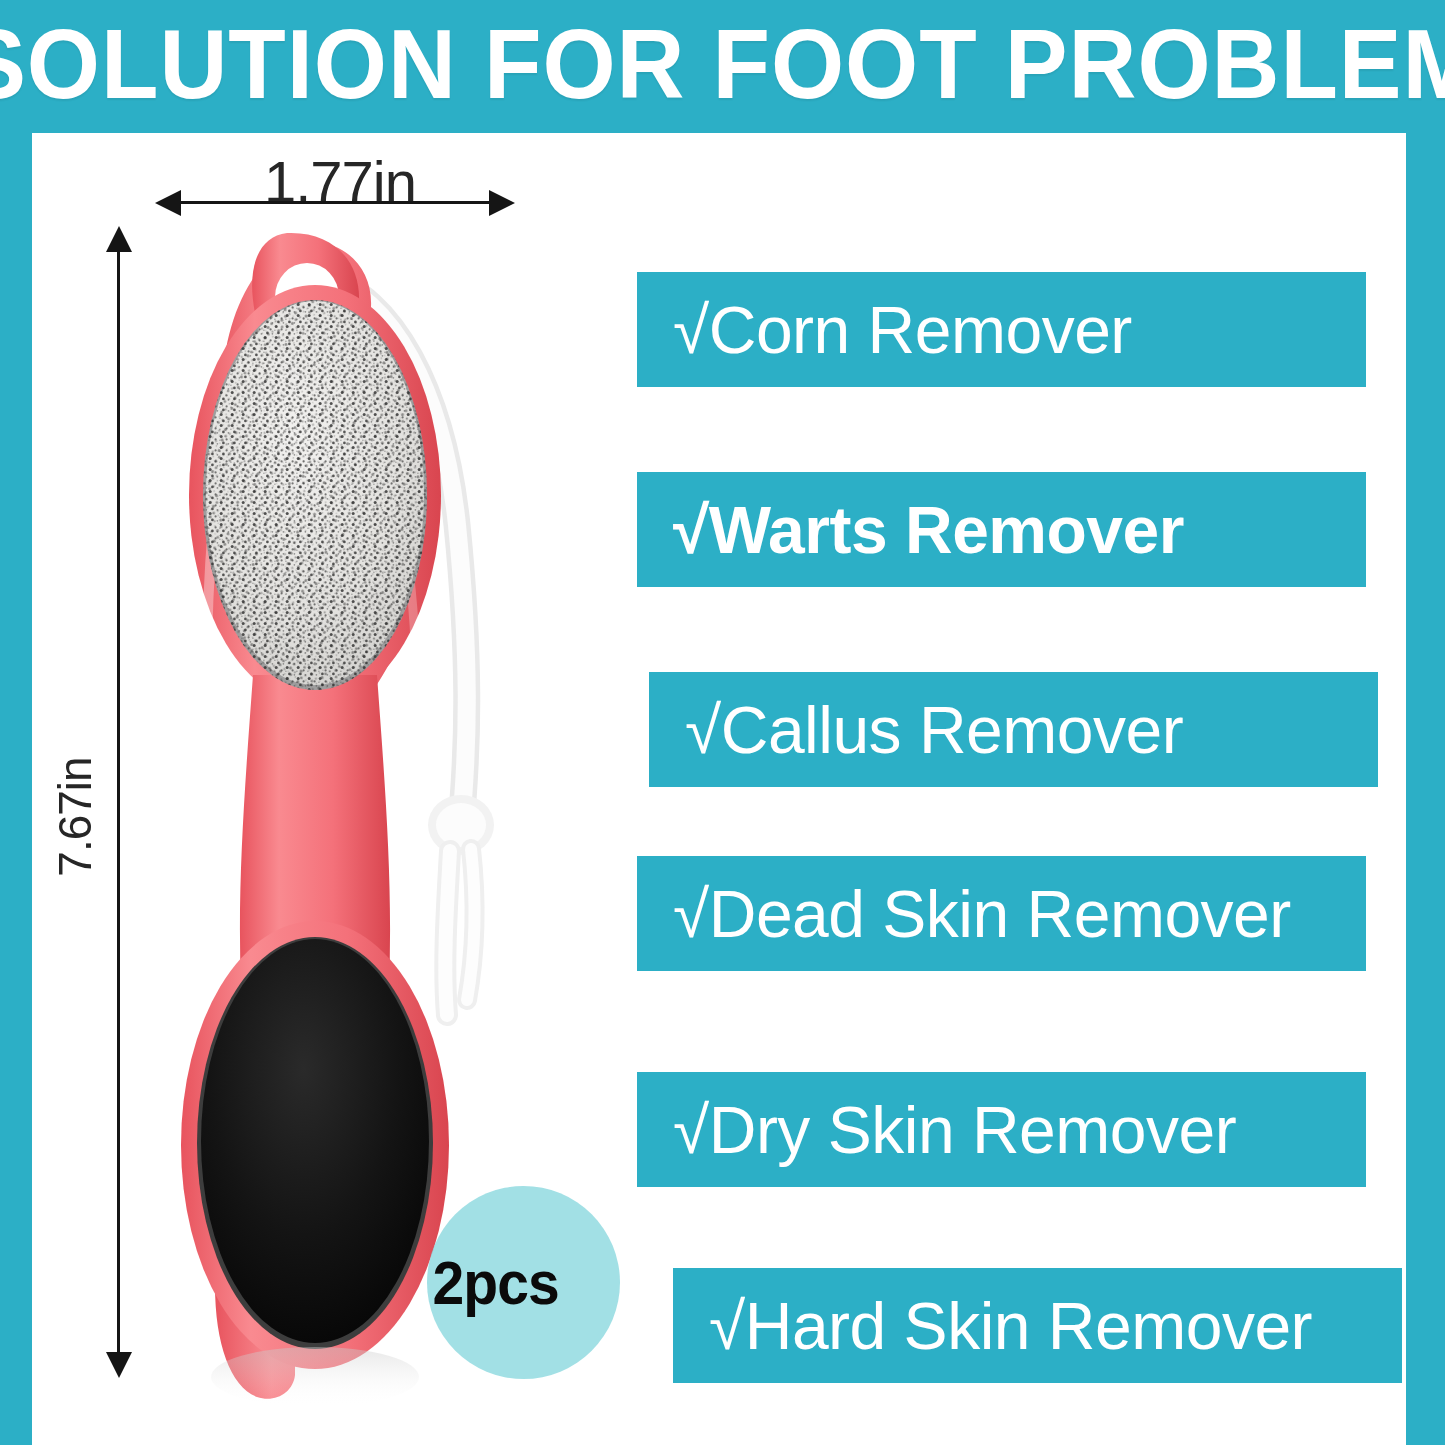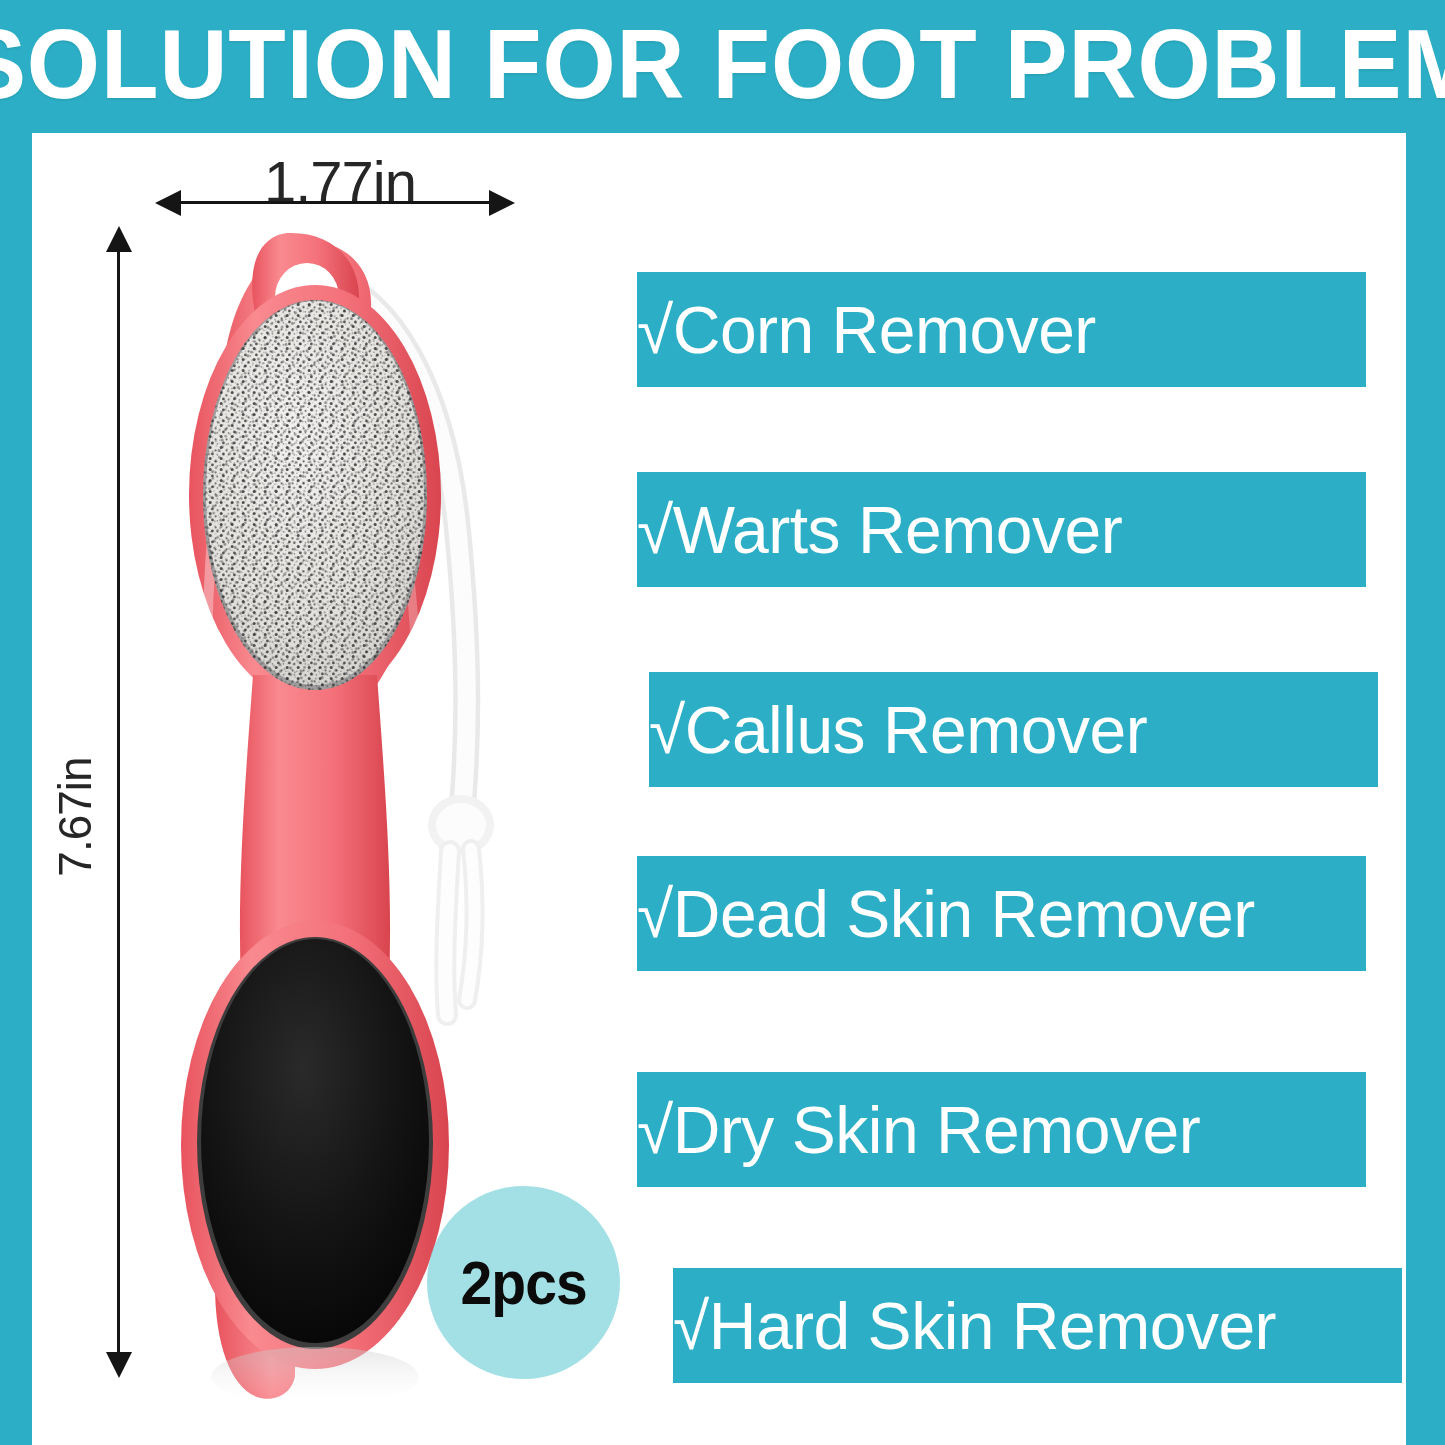--- a/index.html
+++ b/index.html
@@ -107,21 +107,21 @@
   #product{
     position:absolute;left:175px;top:225px;width:360px;height:1190px;
   }
   .product-svg{display:block;}
 
   
   .badge{
     position:absolute;left:427px;top:1186px;
     width:193px;height:193px;border-radius:50%;
     background:rgba(139,216,223,0.80);
-    display:flex;align-items:center;justify-content:center;
+    display:flex;align-items:center;justify-content:flex-start;
   }
   .badge-text{
     font-family:"Liberation Sans", sans-serif;
     font-weight:bold;
     font-size:62px;
     color:#0b0b0b;
     transform:scaleX(0.92);
     letter-spacing:-1px;
   }
 
@@ -132,25 +132,26 @@
   .feature-row{
     position:absolute;left:0;width:729px;height:115px;
     background:#2CAFC6;
     display:flex;align-items:center;
   }
   .feature-text{
     color:#ffffff;
     font-family:"Liberation Sans", sans-serif;
     font-size:66px;
     line-height:1;
+    padding-left:36px;
     white-space:nowrap;
     letter-spacing:-0.5px;
   }
   .r0{top:0;}
-  .r1{top:200px;}
+  .r1{top:200px;font-weight:bold;}
   .r2{top:400px;margin-left:12px;}
   .r3{top:584px;}
   .r4{top:800px;}
   .r5{top:996px;margin-left:36px;}
 </style>
 </head>
 <body>
 
 <div id="page">
 

